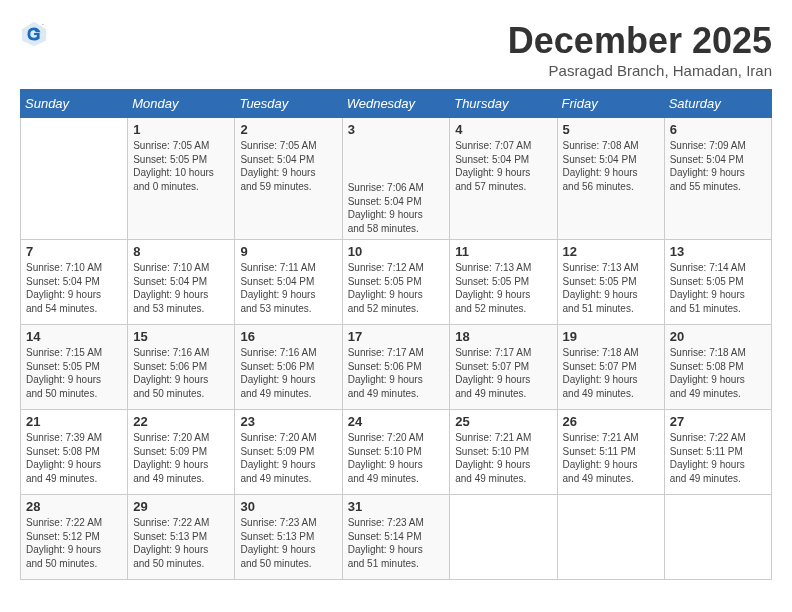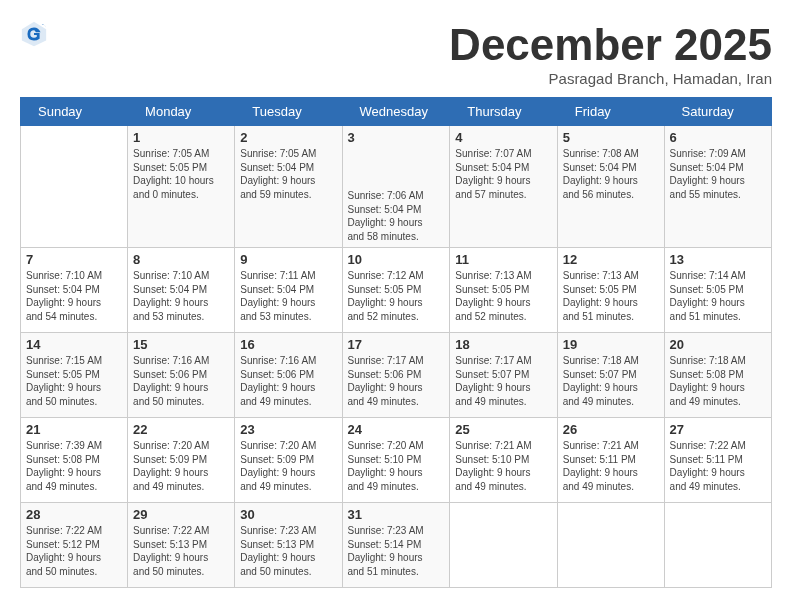--- a/index.html
+++ b/index.html
@@ -26,41 +26,42 @@
       line-height: 1.1;
     }
     .logo-general { color: #333; font-weight: bold; }
     .logo-blue { color: #1a6bbf; font-weight: bold; }
     .logo-icon {
       width: 28px;
       height: 28px;
     }
     .title-block { text-align: right; }
     .month-title {
-      font-size: 44px;
+      font-size: 36px;
       font-weight: bold;
       color: #333;
     }
     .location {
       font-size: 15px;
       color: #555;
     }
     .calendar {
       width: 100%;
       border-collapse: collapse;
       font-size: 11px;
     }
     .calendar th {
       background: #2e6db4;
       color: #fff;
-      padding: 6px 17px;
+      padding: 6px 4px;
       text-align: left;
       font-size: 13px;
       font-weight: normal;
       border: 1px solid #2e6db4;
+      font-style: italic;
     }
     .calendar td {
       border: 1px solid #ccc;
       vertical-align: top;
       padding: 4px 5px;
       width: 108px;
       min-height: 80px;
       background: #fff;
     }
     .calendar tr:nth-child(odd) td { background: #f9f9f9; }

